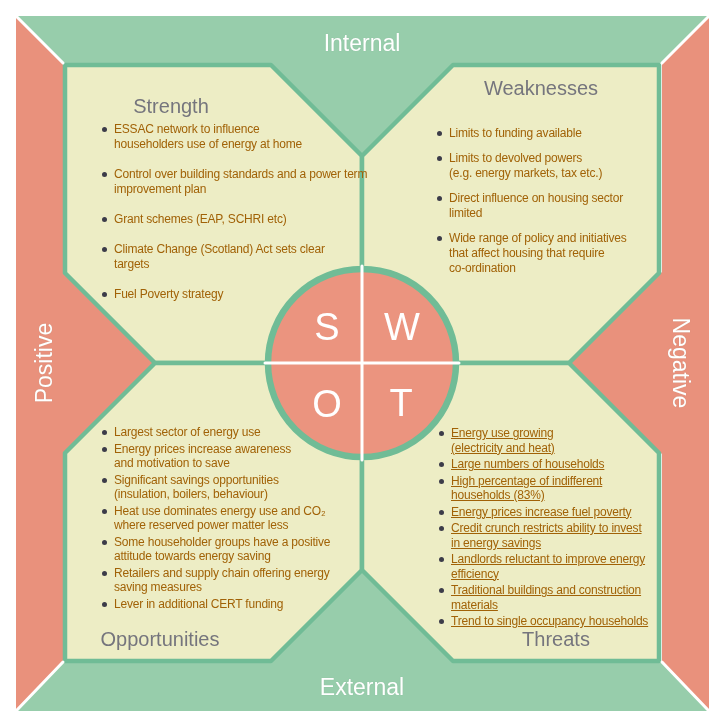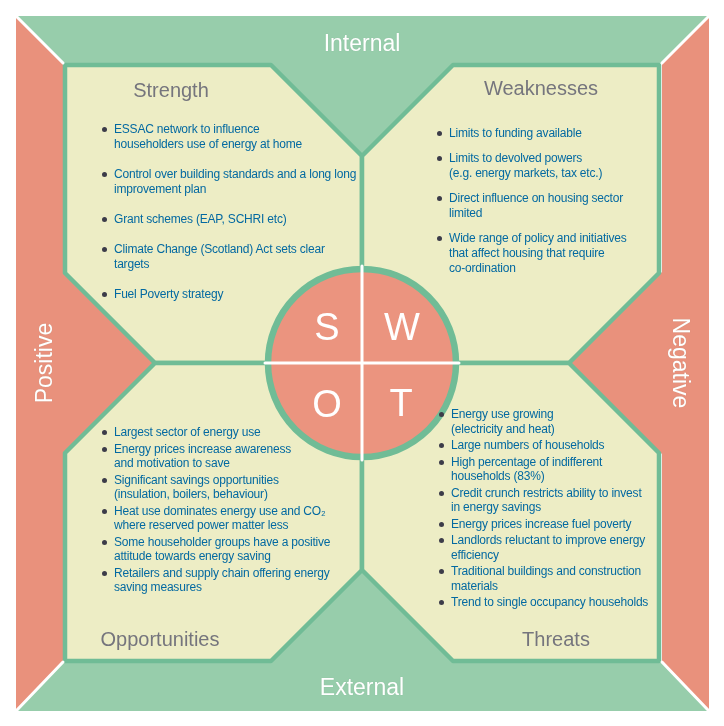--- a/index.html
+++ b/index.html
@@ -31,31 +31,31 @@
   .label-negative { left: 680px; top: 363px; transform: translate(-50%,-50%) rotate(90deg); }
 
   
   .q-title {
     position: absolute;
     color: #75757D;
     font-size: 20px;
     white-space: nowrap;
     transform: translateX(-50%);
   }
-  .title-strength      { left: 171px; top: 79px;  }
+  .title-strength      { left: 171px; top: 95px;  }
   .title-weaknesses    { left: 541px; top: 77px;  }
   .title-opportunities { left: 160px; top: 628px; }
   .title-threats       { left: 556px; top: 628px; }
 
   
   .q-list {
     position: absolute;
     margin: 0; padding: 0;
     list-style: none;
-    color: #0369a1;
+    color: #a16207;
     font-size: 12px;
     letter-spacing: -0.2px;
   }
   .q-list li {
     position: relative;
     padding-left: 13px;
     white-space: pre;           
   }
   .q-list li::before {
     content: "";
@@ -64,21 +64,21 @@
     width: 5px; height: 5px;
     border-radius: 50%;
     background: #3C3C49;
   }
   .list-strength      { left: 101px; top: 122px; line-height: 15px; }
   .list-strength li      { margin-bottom: 15px; }
   .list-weaknesses    { left: 436px; top: 126px; line-height: 15px; }
   .list-weaknesses li    { margin-bottom: 10px; }
   .list-opportunities { left: 101px; top: 425px; line-height: 14.5px; }
   .list-opportunities li { margin-bottom: 2px; }
-  .list-threats       { left: 438px; top: 407px; line-height: 14.5px; }
+  .list-threats       { left: 438px; top: 426px; line-height: 14.5px; text-decoration: underline; }
   .list-threats li       { margin-bottom: 2px; }
 
   
   .swot-letter {
     position: absolute;
     color: #ffffff;
     font-size: 38px;
     transform: translate(-50%,-50%);
   }
   .letter-s { left: 327px; top: 327px; }
@@ -119,21 +119,21 @@
   <div class="edge-label label-negative" data-bind="axes.right">Negative</div>
 
   <div class="q-title title-strength" data-bind="quadrants.0.title">Strength</div>
   <div class="q-title title-weaknesses" data-bind="quadrants.1.title">Weaknesses</div>
   <div class="q-title title-opportunities" data-bind="quadrants.2.title">Opportunities</div>
   <div class="q-title title-threats" data-bind="quadrants.3.title">Threats</div>
 
   <ul class="q-list list-strength">
     <li data-bind="quadrants.0.items.0">ESSAC network to influence
 householders use of energy at home</li>
-    <li data-bind="quadrants.0.items.1">Control over building standards and a long long
+    <li data-bind="quadrants.0.items.1">Control over building standards and a power term
 improvement plan</li>
     <li data-bind="quadrants.0.items.2">Grant schemes (EAP, SCHRI etc)</li>
     <li data-bind="quadrants.0.items.3">Climate Change (Scotland) Act sets clear
 targets</li>
     <li data-bind="quadrants.0.items.4">Fuel Poverty strategy</li>
   </ul>
 
   <ul class="q-list list-weaknesses">
     <li data-bind="quadrants.1.items.0">Limits to funding available</li>
     <li data-bind="quadrants.1.items.1">Limits to devolved powers
@@ -150,31 +150,32 @@
     <li data-bind="quadrants.2.items.1">Energy prices increase awareness
 and motivation to save</li>
     <li data-bind="quadrants.2.items.3">Significant savings opportunities
 (insulation, boilers, behaviour)</li>
     <li data-bind="quadrants.2.items.4">Heat use dominates energy use and CO₂
 where reserved power matter less</li>
     <li data-bind="quadrants.2.items.5">Some householder groups have a positive
 attitude towards energy saving</li>
     <li data-bind="quadrants.2.items.6">Retailers and supply chain offering energy
 saving measures</li>
+    <li data-bind="quadrants.2.items.7">Lever in additional CERT funding</li>
   </ul>
 
   <ul class="q-list list-threats">
     <li data-bind="quadrants.3.items.0">Energy use growing
 (electricity and heat)</li>
     <li data-bind="quadrants.3.items.1">Large numbers of households</li>
     <li data-bind="quadrants.3.items.2">High percentage of indifferent
 households (83%)</li>
+    <li data-bind="quadrants.3.items.3">Energy prices increase fuel poverty</li>
     <li data-bind="quadrants.3.items.4">Credit crunch restricts ability to invest
 in energy savings</li>
-    <li data-bind="quadrants.3.items.3">Energy prices increase fuel poverty</li>
     <li data-bind="quadrants.3.items.6">Landlords reluctant to improve energy
 efficiency</li>
     <li data-bind="quadrants.3.items.5">Traditional buildings and construction
 materials</li>
     <li data-bind="quadrants.3.items.7">Trend to single occupancy households</li>
   </ul>
 
   <div class="swot-letter letter-s" data-bind="letters.s">S</div>
   <div class="swot-letter letter-w" data-bind="letters.w">W</div>
   <div class="swot-letter letter-o" data-bind="letters.o">O</div>

